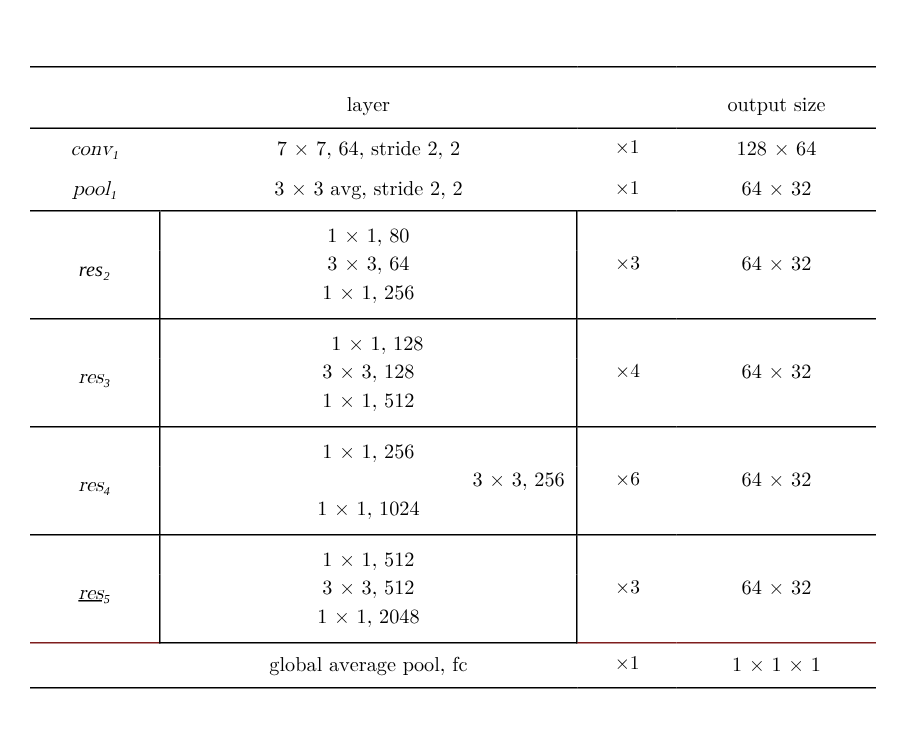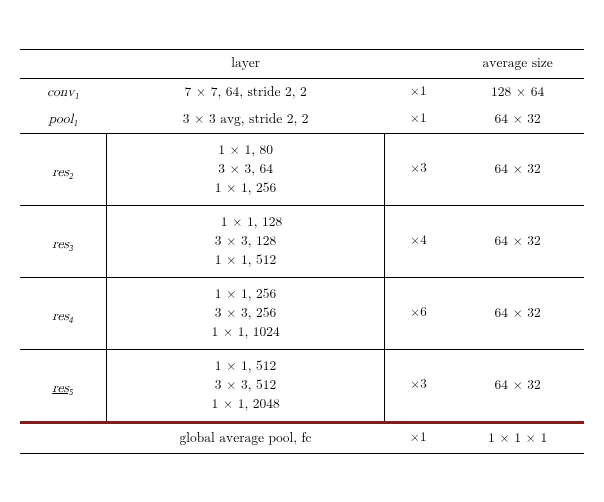--- a/index.html
+++ b/index.html
@@ -52,21 +52,21 @@
       width: 13%;
       font-style: italic;
     }
 
     thead tr th {
       font-weight: normal;
       font-style: normal;
       border-top: 1.5px solid #000;
       border-bottom: 1px solid #000;
       padding-bottom: 6px;
-      padding-top: 5px;
+      padding-top: 17px;
     }
 
     tbody tr td {
       border: none;
     }
 
     .row-simple td {
       padding-top: 5px;
       padding-bottom: 5px;
     }
@@ -88,58 +88,58 @@
 
     .border-top td {
       border-top: 1px solid #000;
     }
 
     .italic-name {
       font-style: italic;
     }
 
     .last-row td {
-      border-top: 3px solid #7f1d1d;
+      border-top: 1px solid #7f1d1d;
       border-bottom: 1.5px solid #000;
       padding-top: 6px;
       padding-bottom: 6px;
     }
 
     .repeat-col {
       font-size: 13px;
     }
   </style>
 </head>
 <body>
 
 <div class="table-container">
   <table>
     <thead>
       <tr>
         <th class="col-name"></th>
         <th class="col-layer">layer</th>
         <th class="col-repeat"></th>
-        <th class="col-output">average size</th>
+        <th class="col-output">output size</th>
       </tr>
     </thead>
     <tbody id="table-body">
     <tr class="row-simple border-top">
           <td class="italic-name">conv₁</td>
           <td>7 × 7, 64, stride 2, 2</td>
           <td class="repeat-col">×1</td>
           <td>128 × 64</td>
         </tr>
         <tr class="row-simple">
           <td class="italic-name">pool₁</td>
           <td>3 × 3 avg, stride 2, 2</td>
           <td class="repeat-col">×1</td>
           <td>64 × 32</td>
         </tr>
         <tr class="row-group-first border-top">
-          <td class="italic-name" rowspan="3" style="vertical-align: middle;">res₂</td>
+          <td class="italic-name" rowspan="3" style="vertical-align: middle; font-family: Liberation Serif, serif;">res₂</td>
           <td style="border-left: 1px solid rgb(0, 0, 0); border-right: 1px solid rgb(0, 0, 0); border-top: 1px solid rgb(0, 0, 0);">1 × 1, 80</td>
           <td class="repeat-col"></td>
           <td></td>
         </tr>
         <tr class="row-group-middle">
           <td style="border-left: 1px solid rgb(0, 0, 0); border-right: 1px solid rgb(0, 0, 0);">3 × 3, 64</td>
           <td class="repeat-col">×3</td>
           <td>64 × 32</td>
         </tr>
         <tr class="row-group-last">
@@ -163,21 +163,21 @@
           <td class="repeat-col"></td>
           <td></td>
         </tr>
         <tr class="row-group-first border-top">
           <td class="italic-name" rowspan="3" style="vertical-align: middle;">res₄</td>
           <td style="border-left: 1px solid rgb(0, 0, 0); border-right: 1px solid rgb(0, 0, 0); border-top: 1px solid rgb(0, 0, 0);">1 × 1, 256</td>
           <td class="repeat-col"></td>
           <td></td>
         </tr>
         <tr class="row-group-middle">
-          <td style="border-left: 1px solid rgb(0, 0, 0); border-right: 1px solid rgb(0, 0, 0);">3 × 3, 256</td>
+          <td style="border-left: 1px solid rgb(0, 0, 0); border-right: 1px solid rgb(0, 0, 0); text-align: right;">3 × 3, 256</td>
           <td class="repeat-col">×6</td>
           <td>64 × 32</td>
         </tr>
         <tr class="row-group-last">
           <td style="border-left: 1px solid rgb(0, 0, 0); border-right: 1px solid rgb(0, 0, 0); border-bottom: 1px solid rgb(0, 0, 0);">1 × 1, 1024</td>
           <td class="repeat-col"></td>
           <td></td>
         </tr>
         <tr class="row-group-first border-top">
           <td class="italic-name" rowspan="3" style="vertical-align: middle; text-decoration: underline;">res₅</td>

